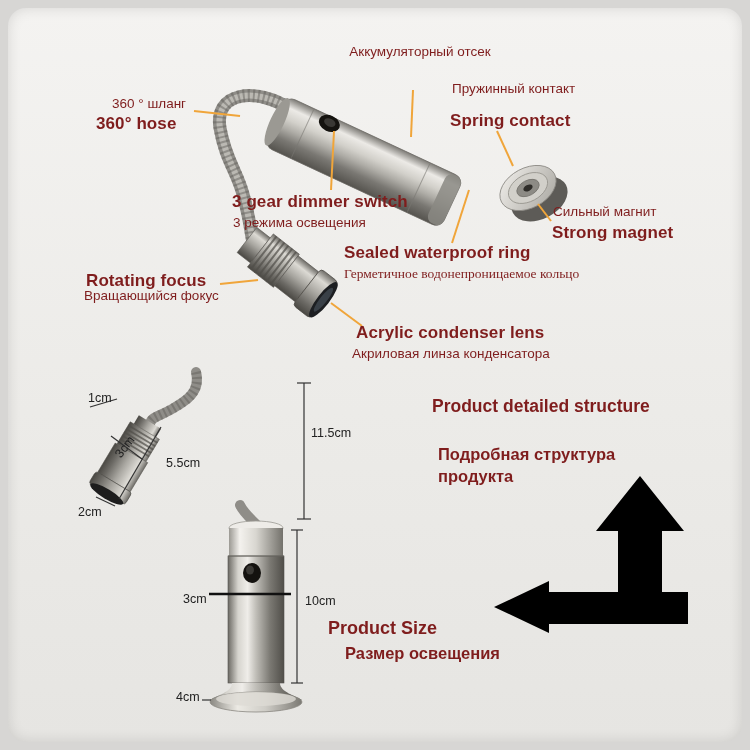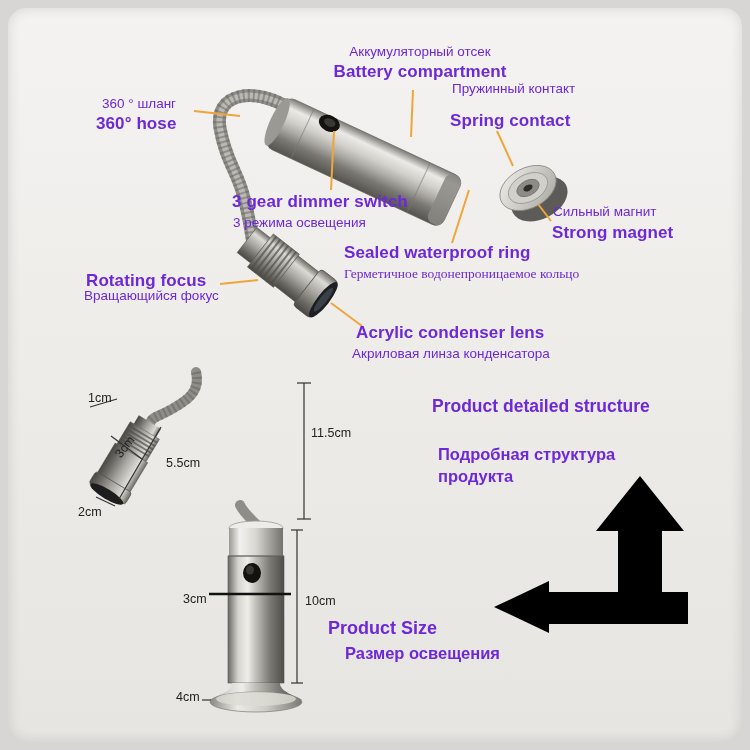--- a/index.html
+++ b/index.html
@@ -2,21 +2,21 @@
 <html><head>
 <meta charset="utf-8">
 <style>
   html,body{margin:0;padding:0;}
   body{background:#d7d6d4;font-family:"Liberation Sans",sans-serif;}
   #stage{position:relative;width:750px;height:750px;background:#d7d6d4;overflow:hidden;}
   #card{position:absolute;left:8px;top:8px;right:8px;bottom:8px;border-radius:18px;
         background:linear-gradient(180deg,#f4f3f1 0%,#ecebe8 55%,#e6e5e2 100%);
         box-shadow:0 0 14px rgba(0,0,0,0.12) inset;}
   svg.canvas{position:absolute;left:0;top:0;}
-  .label{position:absolute;color:#6d28d9;white-space:nowrap;}
+  .label{position:absolute;color:#7f1d1d;white-space:nowrap;}
   .en{font-weight:bold;font-size:17px;letter-spacing:0.1px;}
   .ru{font-size:13.5px;}
   .dim{font-size:12.5px;color:#222;}
   .center{text-align:center;}
   .heading-en{font-weight:bold;font-size:17.5px;}
   .heading-ru{font-weight:bold;font-size:16.5px;line-height:1.35;}
   .wrap{white-space:normal;}
   .rot{transform:rotate(-52deg);transform-origin:left top;}
 </style>
 </head>
@@ -170,23 +170,22 @@
       <line x1="202" y1="700" x2="211" y2="700" stroke-width="1.2" stroke="#333"></line>
     </g>
 
     <g fill="#000">
       <polygon points="640,476 684,531 662,531 662,592 618,592 618,531 596,531"></polygon>
       <polygon points="494,607 549,581 549,592 688,592 688,624 549,624 549,633"></polygon>
     </g>
   </svg>
 
   <div class="label ru center" style="left:320px;top:44px;width:200px;">Аккумуляторный отсек</div>
-  <div class="label en center" style="left:310px;top:62px;width:220px;">Battery compartment</div>
-
-  <div class="label ru" style="left:102px;top:96px;text-align:right;">360 ° шланг</div>
+
+  <div class="label ru" style="left:112px;top:96px;text-align:right;">360 ° шланг</div>
   <div class="label en" style="left:96px;top:114px;">360° hose</div>
 
   <div class="label ru" style="left:452px;top:81px;">Пружинный контакт</div>
   <div class="label en" style="left:450px;top:111px;text-align:center;">Spring contact</div>
 
   <div class="label en" style="left:232px;top:192px;">3 gear dimmer switch</div>
   <div class="label ru" style="left:233px;top:215px;">3 режима освещения</div>
 
   <div class="label ru" style="left:553px;top:204px;">Сильный магнит</div>
   <div class="label en" style="left:552px;top:223px;">Strong magnet</div>

